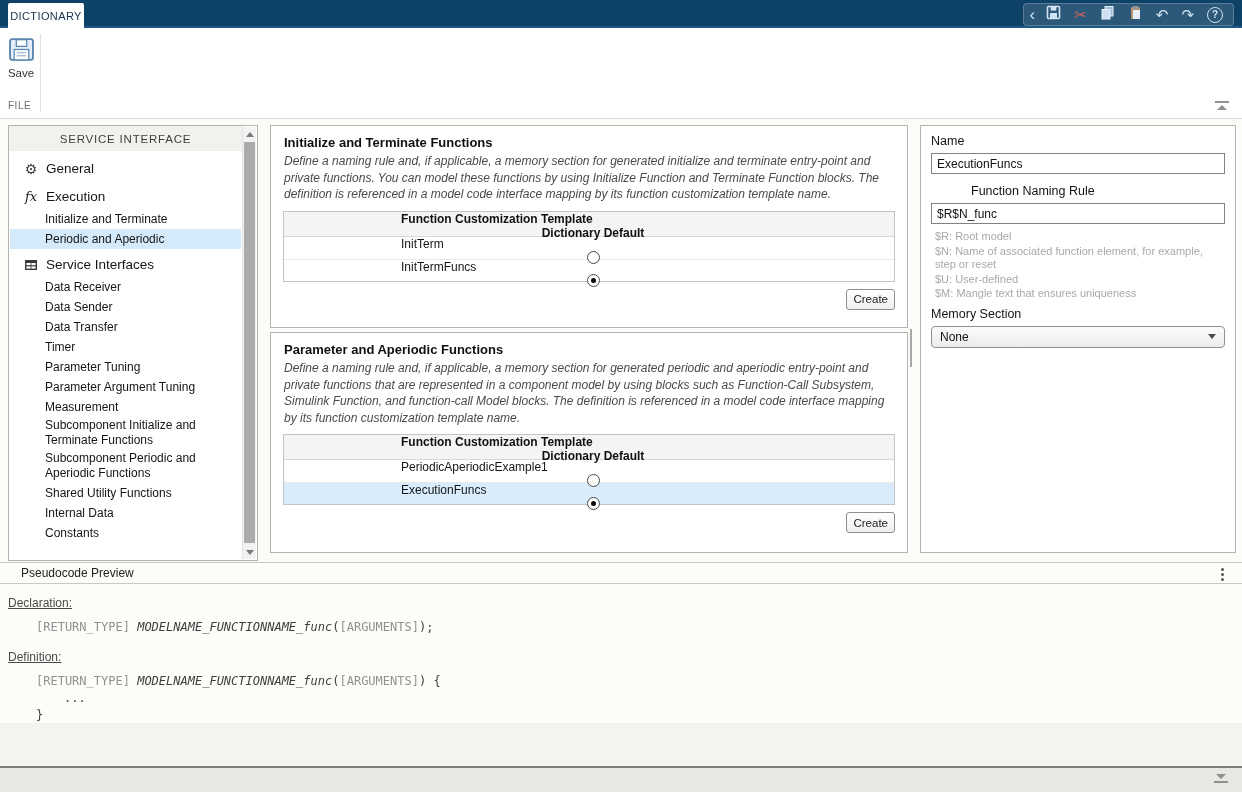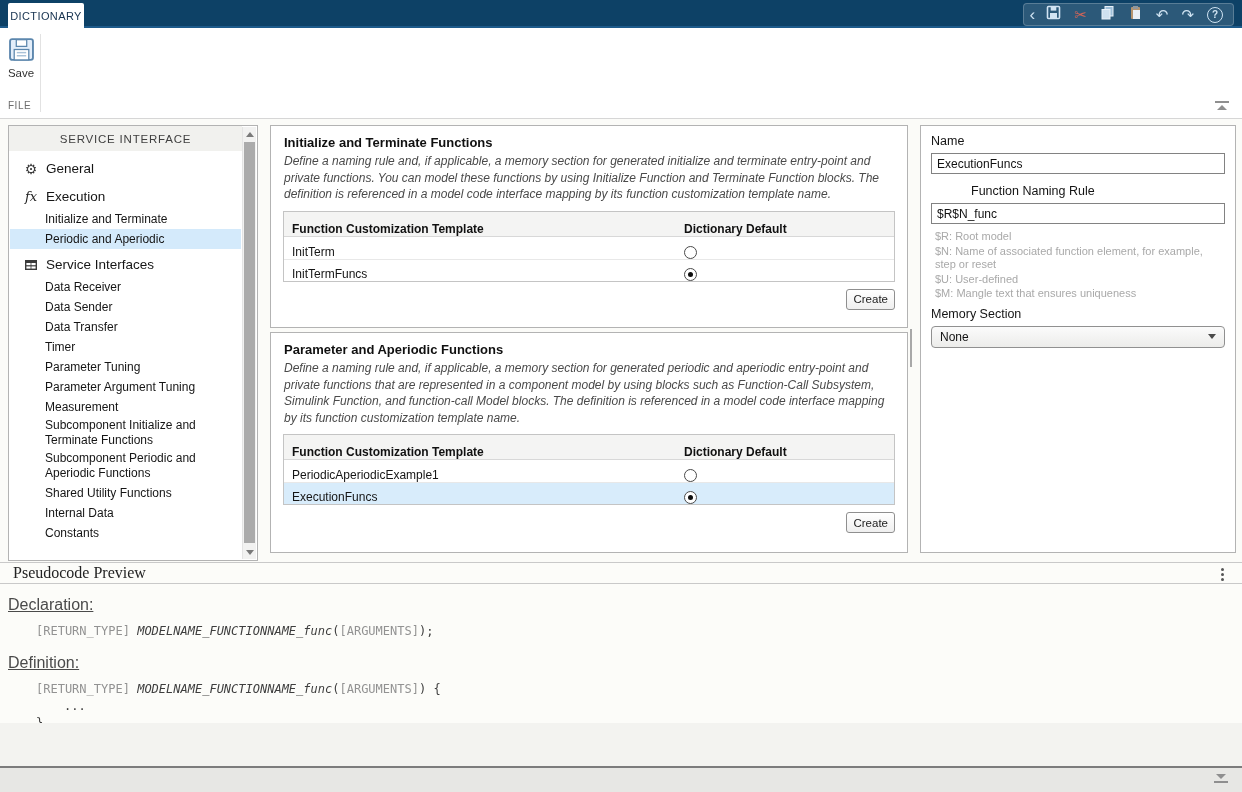--- a/index.html
+++ b/index.html
@@ -58,21 +58,21 @@
   .tri-up-s { width:0; height:0; border-left:4px solid transparent; border-right:4px solid transparent; border-bottom:5px solid #7a7a7a; }
   .tri-dn-s { width:0; height:0; border-left:4px solid transparent; border-right:4px solid transparent; border-top:5px solid #7a7a7a; }
   .sb-thumb { position:absolute; left:1px; right:1px; top:15px; bottom:16px; background:#ababab; }
 
   
   .sectionA { left:270px; top:125px; width:638px; height:203px; }
   .sectionB { left:270px; top:332px; width:638px; height:221px; }
   .sec-title { margin:9px 13px 3px; font-size:13px; font-weight:bold; color:#101010; }
   .sec-desc { margin:0 13px; font-size:12px; font-style:italic; color:#4a4a4a; line-height:16.5px; }
   .tbl { margin:8px 12px 0; border:1px solid #c4c4c4; }
-  .trow { display:flex; align-items:flex-end; height:22px; font-size:12px; color:#151515; border-top:1px solid #e8e8e8; background:#fff; }
+  .trow { display:flex; align-items:center; height:22px; font-size:12px; color:#151515; border-top:1px solid #e8e8e8; background:#fff;flex-direction:column; }
   .trow.head { height:25px; background:#f4f4f3; border-top:none; border-bottom:1px solid #d8d8d8; font-weight:bold; color:#111; }
   .trow.rowsel { background:#d8ecfb; }
   .c1 { width:392px; padding-left:8px; }
   .c2 { flex:1; padding-left:8px; display:flex; align-items:center; }
   .radio { width:13px; height:13px; border:1px solid #4a4a4a; border-radius:50%; background:#fff; display:inline-block; position:relative; cursor:pointer; }
   .radio.checked::after { content:""; position:absolute; left:3px; top:3px; width:5px; height:5px; border-radius:50%; background:#0d0d0d; }
   .create-row { display:flex; justify-content:flex-end; margin:7px 12px 0; }
   .btn { min-width:47px; height:21px; font-size:11.5px; color:#222; border:1px solid #8f8f8f;
     border-radius:3px; background:linear-gradient(#ffffff,#efefef); padding:0 6px;
     font-family:"Liberation Sans", sans-serif; cursor:pointer; }
@@ -87,25 +87,25 @@
   .hints { margin:6px 0 6px 4px; font-size:11px; color:#a9a9a9; line-height:13.5px; }
   .hints div { margin-bottom:1px; }
   .dropdown { margin-top:4px; height:22px; border:1px solid #909090; border-radius:4px;
     background:linear-gradient(#fbfbfb,#ececea); display:flex; align-items:center;
     justify-content:space-between; padding:0 8px; font-size:12px; color:#111; cursor:pointer; }
   .caret { width:0; height:0; border-left:4px solid transparent; border-right:4px solid transparent; border-top:5px solid #4a4a4a; }
 
   
   .pv-header { position:absolute; top:562px; left:0; right:0; height:22px; background:#fcfcf9;
     border-top:1px solid #c9c9c9; border-bottom:1px solid #c9c9c9; display:flex; align-items:center; }
-  .pv-title { margin-left:13px; font-size:16px; color:#222;font-family:Liberation Serif, serif; }
+  .pv-title { margin-left:21px; font-size:12px; color:#222; }
   .vdots { position:absolute; right:16px; top:3px; width:8px; cursor:pointer; }
   .vdots i { display:block; width:3px; height:3px; background:#555; border-radius:50%; margin:2px auto; }
   .pv-body { position:absolute; top:584px; left:0; right:0; height:139px; background:#fcfcf9; padding:12px 0 0 8px; }
-  .code-label { font-size:16px; color:#4a4a4a; text-decoration:underline; margin-bottom:9px; }
+  .code-label { font-size:12px; color:#4a4a4a; text-decoration:underline; margin-bottom:9px; }
   .code { font-family:"DejaVu Sans Mono", monospace; font-size:12px; color:#3e3e3e;
     line-height:17px; margin:0 0 14px 28px; white-space:pre; }
   .tok-gray { color:#929292; }
   .tok-fn { font-style:italic; color:#3e3e3e; }
   .code .body-line { padding-left:28px; }
 
   
   .gray-gap { position:absolute; top:723px; left:0; right:0; height:43px; background:#f3f3f0; }
   .dark-line { position:absolute; top:766px; left:0; right:0; height:2px; background:#7c7c7c; }
   .bottom-strip { position:absolute; top:768px; left:0; right:0; height:24px; background:#e7e7e4; }

